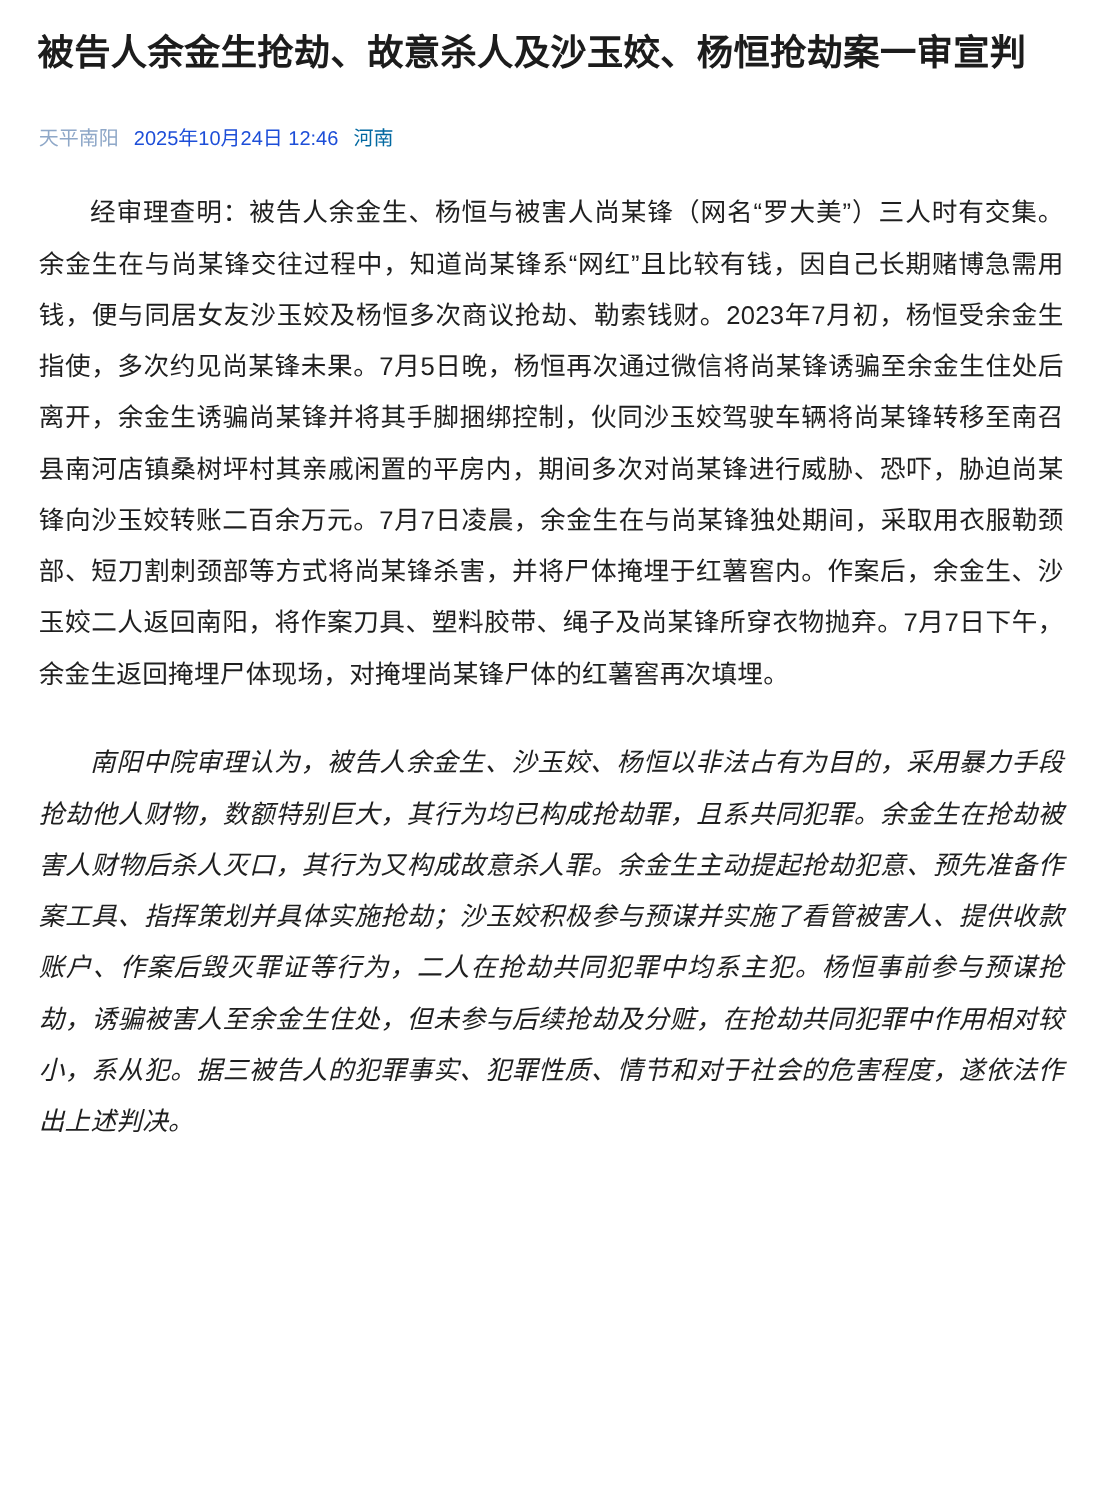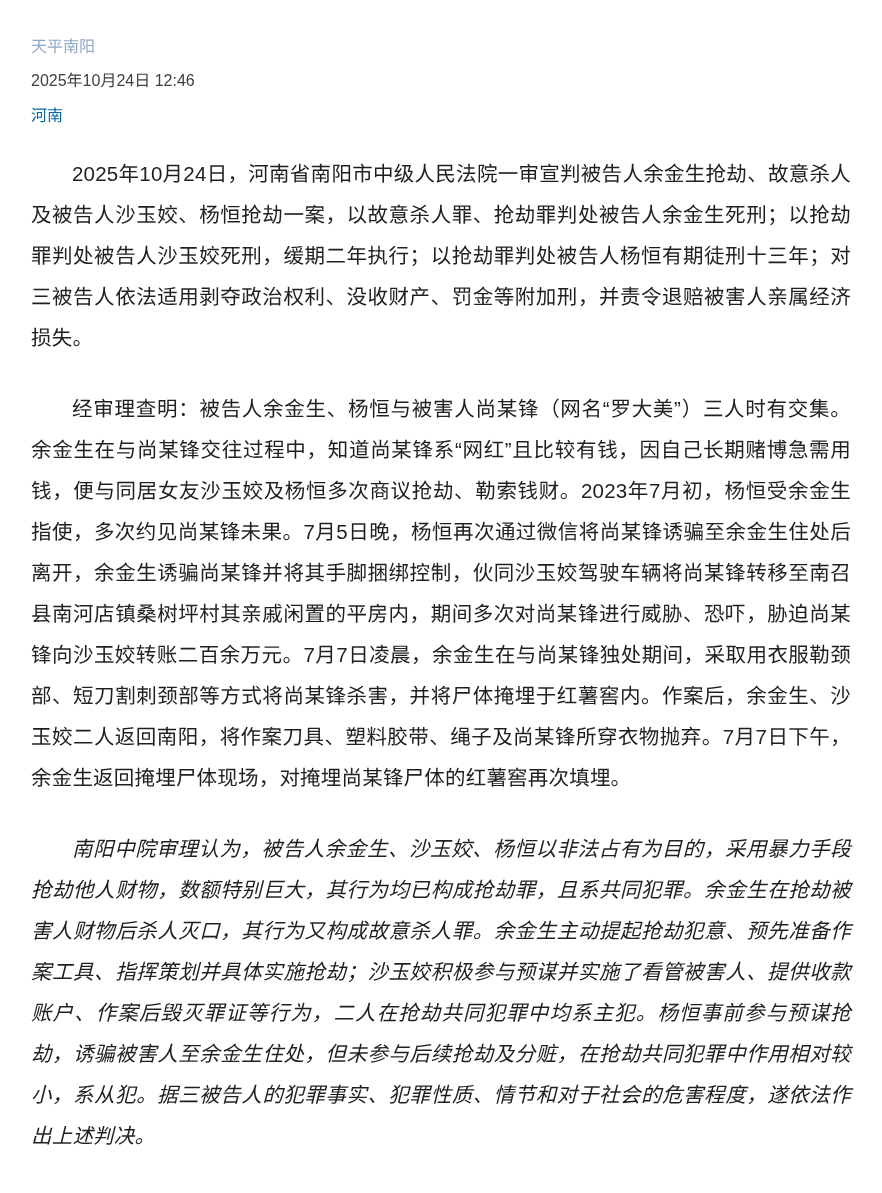--- a/index.html
+++ b/index.html
@@ -23,36 +23,35 @@
   .article-title {
     font-size: 29px;
     line-height: 1.35;
     font-weight: 700;
     letter-spacing: 0.3px;
     color: #1c1c1c;
     margin: 10px 0 0 0;
     padding: 0 2px;
   }
   .meta-row {
-    margin-top: 22px;
+    margin-top: 38px;
     padding: 0 3px;
     display: flex;
-    align-items: flex-start;
+    align-items: flex-end;
     flex-wrap: wrap;
     gap: 12px;
     font-size: 16px;
     color: #9a9a9a;
     line-height: 1.4;
-    flex-direction: column;
   }
   .meta-source {
     color: #8fa8c8;
   }
   .meta-time {
-    color: #404040;
+    color: #1d4ed8;
   }
   .meta-location {
     color: #0369a1;
   }
   .article-body {
     margin-top: 26px;
     padding: 0 3px;
   }
   .article-body p {
     margin: 0 0 30px 0;
@@ -67,26 +66,26 @@
   .article-body p:last-child {
     margin-bottom: 0;
     font-style: italic;
   }
 </style>
 </head>
 <body>
 
 <div class="page">
 
+  <h1 class="article-title">被告人余金生抢劫、故意杀人及沙玉姣、杨恒抢劫案一审宣判</h1>
 
   <div class="meta-row">
     <span class="meta-source">天平南阳</span>
     <span class="meta-time">2025年10月24日 12:46</span>
     <span class="meta-location">河南</span>
   </div>
 
   <div class="article-body">
-    <p>2025年10月24日，河南省南阳市中级人民法院一审宣判被告人余金生抢劫、故意杀人及被告人沙玉姣、杨恒抢劫一案，以故意杀人罪、抢劫罪判处被告人余金生死刑；以抢劫罪判处被告人沙玉姣死刑，缓期二年执行；以抢劫罪判处被告人杨恒有期徒刑十三年；对三被告人依法适用剥夺政治权利、没收财产、罚金等附加刑，并责令退赔被害人亲属经济损失。</p>
     <p>经审理查明：被告人余金生、杨恒与被害人尚某锋（网名“罗大美”）三人时有交集。余金生在与尚某锋交往过程中，知道尚某锋系“网红”且比较有钱，因自己长期赌博急需用钱，便与同居女友沙玉姣及杨恒多次商议抢劫、勒索钱财。2023年7月初，杨恒受余金生指使，多次约见尚某锋未果。7月5日晚，杨恒再次通过微信将尚某锋诱骗至余金生住处后离开，余金生诱骗尚某锋并将其手脚捆绑控制，伙同沙玉姣驾驶车辆将尚某锋转移至南召县南河店镇桑树坪村其亲戚闲置的平房内，期间多次对尚某锋进行威胁、恐吓，胁迫尚某锋向沙玉姣转账二百余万元。7月7日凌晨，余金生在与尚某锋独处期间，采取用衣服勒颈部、短刀割刺颈部等方式将尚某锋杀害，并将尸体掩埋于红薯窖内。作案后，余金生、沙玉姣二人返回南阳，将作案刀具、塑料胶带、绳子及尚某锋所穿衣物抛弃。7月7日下午，余金生返回掩埋尸体现场，对掩埋尚某锋尸体的红薯窖再次填埋。</p>
     <p>南阳中院审理认为，被告人余金生、沙玉姣、杨恒以非法占有为目的，采用暴力手段抢劫他人财物，数额特别巨大，其行为均已构成抢劫罪，且系共同犯罪。余金生在抢劫被害人财物后杀人灭口，其行为又构成故意杀人罪。余金生主动提起抢劫犯意、预先准备作案工具、指挥策划并具体实施抢劫；沙玉姣积极参与预谋并实施了看管被害人、提供收款账户、作案后毁灭罪证等行为，二人在抢劫共同犯罪中均系主犯。杨恒事前参与预谋抢劫，诱骗被害人至余金生住处，但未参与后续抢劫及分赃，在抢劫共同犯罪中作用相对较小，系从犯。据三被告人的犯罪事实、犯罪性质、情节和对于社会的危害程度，遂依法作出上述判决。</p>
   </div>
 
 </div>
 
 </body></html>

